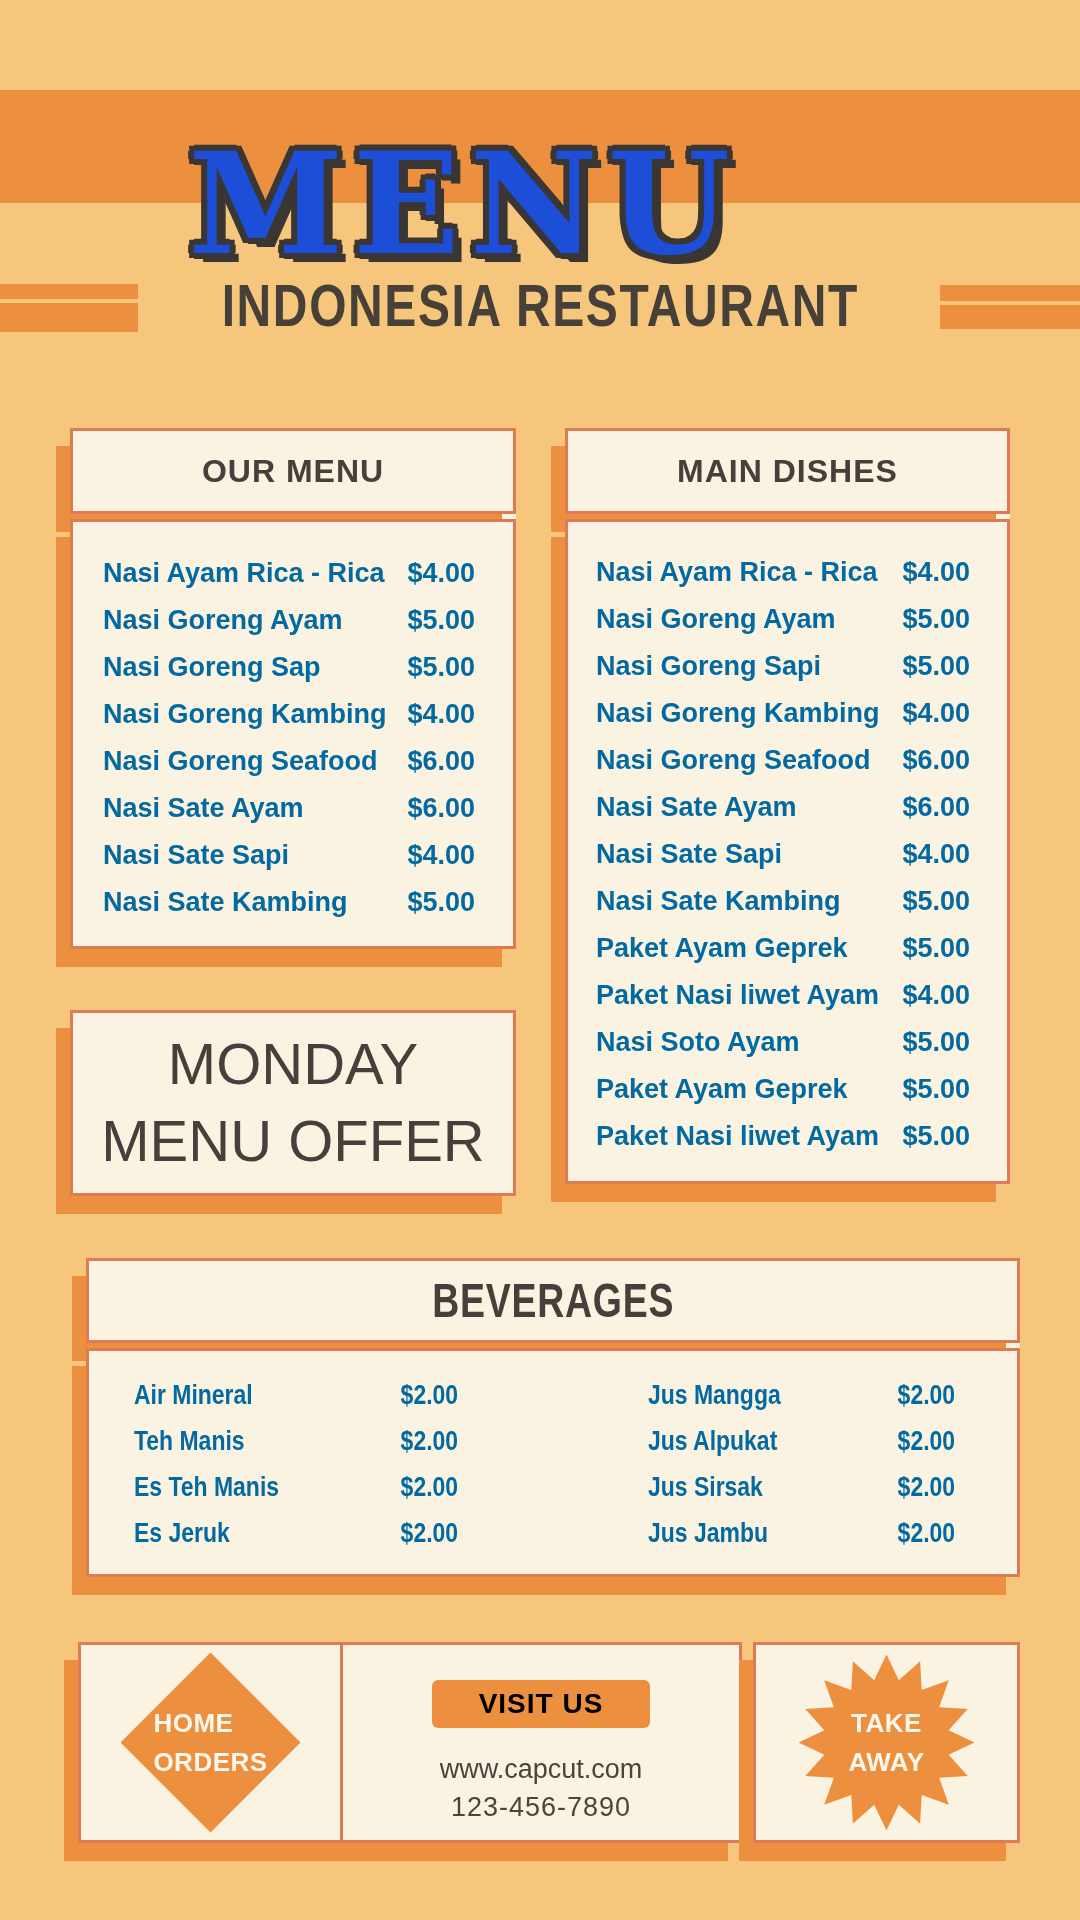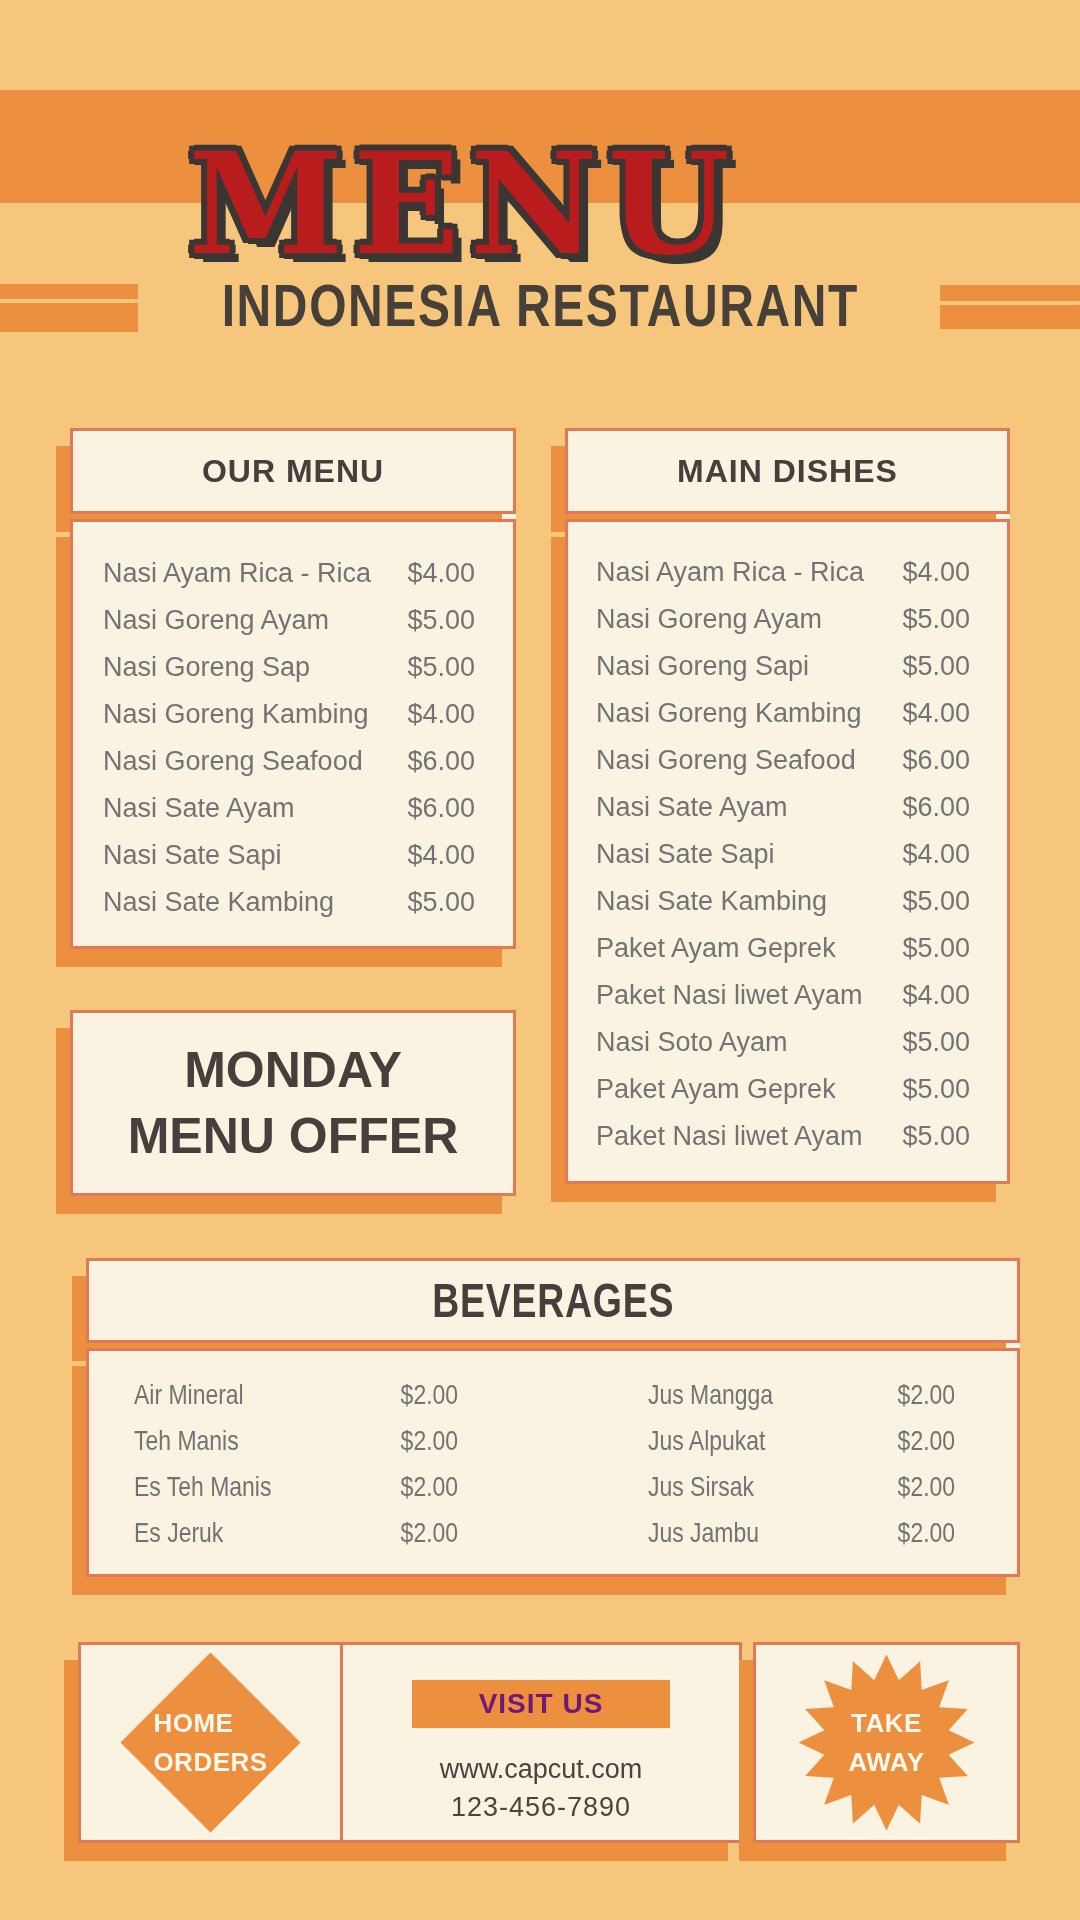--- a/index.html
+++ b/index.html
@@ -9,21 +9,21 @@
     background:#f6c67d;
     font-family:"Liberation Sans", sans-serif;
     color:#474038;
   }
   
   .top-band { position:absolute; top:90px; left:0; width:1080px; height:113px; background:#ec8f3e; }
   .menu-title {
     position:absolute; top:134px; left:0; width:928px;
     text-align:center; line-height:1;
     font-family:"DejaVu Serif", serif; font-weight:bold;
-    font-size:140px; letter-spacing:10px; color:#b91c1c;
+    font-size:140px; letter-spacing:10px; color:#1d4ed8;
     text-shadow:
       -5px -5px 0 #3a3633, 5px -5px 0 #3a3633, -5px 5px 0 #3a3633, 5px 5px 0 #3a3633,
       -6px 0 0 #3a3633, 6px 0 0 #3a3633, 0 -6px 0 #3a3633, 0 6px 0 #3a3633,
       9px 9px 0 #3a3633;
   }
   .subtitle { position:absolute; top:276px; left:0; width:1080px; text-align:center; line-height:1; }
   .subtitle span{
     display:inline-block; transform:scaleX(0.8); transform-origin:center;
     font-size:60px; font-weight:600; letter-spacing:2px; color:#474038;
   }
@@ -41,37 +41,37 @@
   }
   .panel-header {
     display:flex; align-items:center; justify-content:center;
     height:86px;
   }
   .panel-header .h-text { font-size:32px; font-weight:600; letter-spacing:1px; color:#45403b; }
   .panel-body { margin-top:5px; }
 
   .menu-row {
     display:flex; justify-content:space-between; align-items:center;
-    height:47px; font-size:27px; font-weight:400; color:#737373;
+    height:47px; font-size:27px; font-weight:700; color:#0369a1;
   }
 
   
   .our-menu { left:70px; top:428px; width:446px; }
   .our-menu .panel-body { height:430px; padding:28px 38px 28px 30px; }
 
   
   .main-dishes { left:565px; top:428px; width:445px;border-radius:18px; }
   .main-dishes .panel-body { height:665px; padding:27px 37px 27px 28px; }
 
   
   .offer-box {
     position:absolute; left:70px; top:1010px; width:446px; height:186px;
     display:flex; align-items:center; justify-content:center; text-align:center;
   }
-  .offer-box .offer-text { font-size:50px; font-weight:700; line-height:1.32; color:#45403b; }
+  .offer-box .offer-text { font-size:58px; font-weight:400; line-height:1.32; color:#45403b; }
 
   
   .beverages { left:86px; top:1258px; width:934px; }
   .beverages .panel-header { height:85px; }
   .beverages .panel-body { height:229px; padding:21px 0 22px 0; display:grid; grid-template-columns:1fr 1fr; column-gap:0; }
   .bev-col { display:flex; flex-direction:column; }
   .bev-col .menu-row { height:46px; font-size:28px; }
   .bev-col-left  { padding-left:45px; padding-right:95px; }
   .bev-col-right { padding-left:95px; padding-right:62px; }
   .cond-l { display:inline-block; transform:scaleX(0.82); transform-origin:left center; white-space:nowrap; }
@@ -88,23 +88,23 @@
     display:flex; align-items:center; justify-content:center; position:relative;
   }
   .footer-cell-center { flex:1; display:flex; flex-direction:column; align-items:center; }
   .diamond {
     width:180px; height:180px; background:#ec8f3e;
     clip-path:polygon(50% 0, 100% 50%, 50% 100%, 0 50%);
     display:flex; align-items:center; justify-content:center; text-align:left;
   }
   .shape-label { font-size:26px; font-weight:600; line-height:1.5; letter-spacing:0.5px; color:#fdf8ec; }
   .visit-btn {
-    margin-top:35px; width:258px; height:48px; background:#ec8f3e;
+    margin-top:35px; width:218px; height:48px; background:#ec8f3e;
     display:flex; align-items:center; justify-content:center;
-    font-size:28px; font-weight:600; letter-spacing:1px; color:#701a75;
+    font-size:28px; font-weight:600; letter-spacing:1px; color:#000000;border-radius:6px;
   }
   .website { margin-top:26px; font-size:27px; font-weight:500; color:#4a443f; }
   .phone   { margin-top:7px;  font-size:27px; font-weight:400; color:#4a443f; letter-spacing:1px; }
   .footer-right {
     position:absolute; left:753px; top:1642px; width:267px; height:201px;
     display:flex; align-items:center; justify-content:center;
   }
   .starburst {
     width:176px; height:176px; background:#ec8f3e;
     display:flex; align-items:center; justify-content:center; text-align:center;

